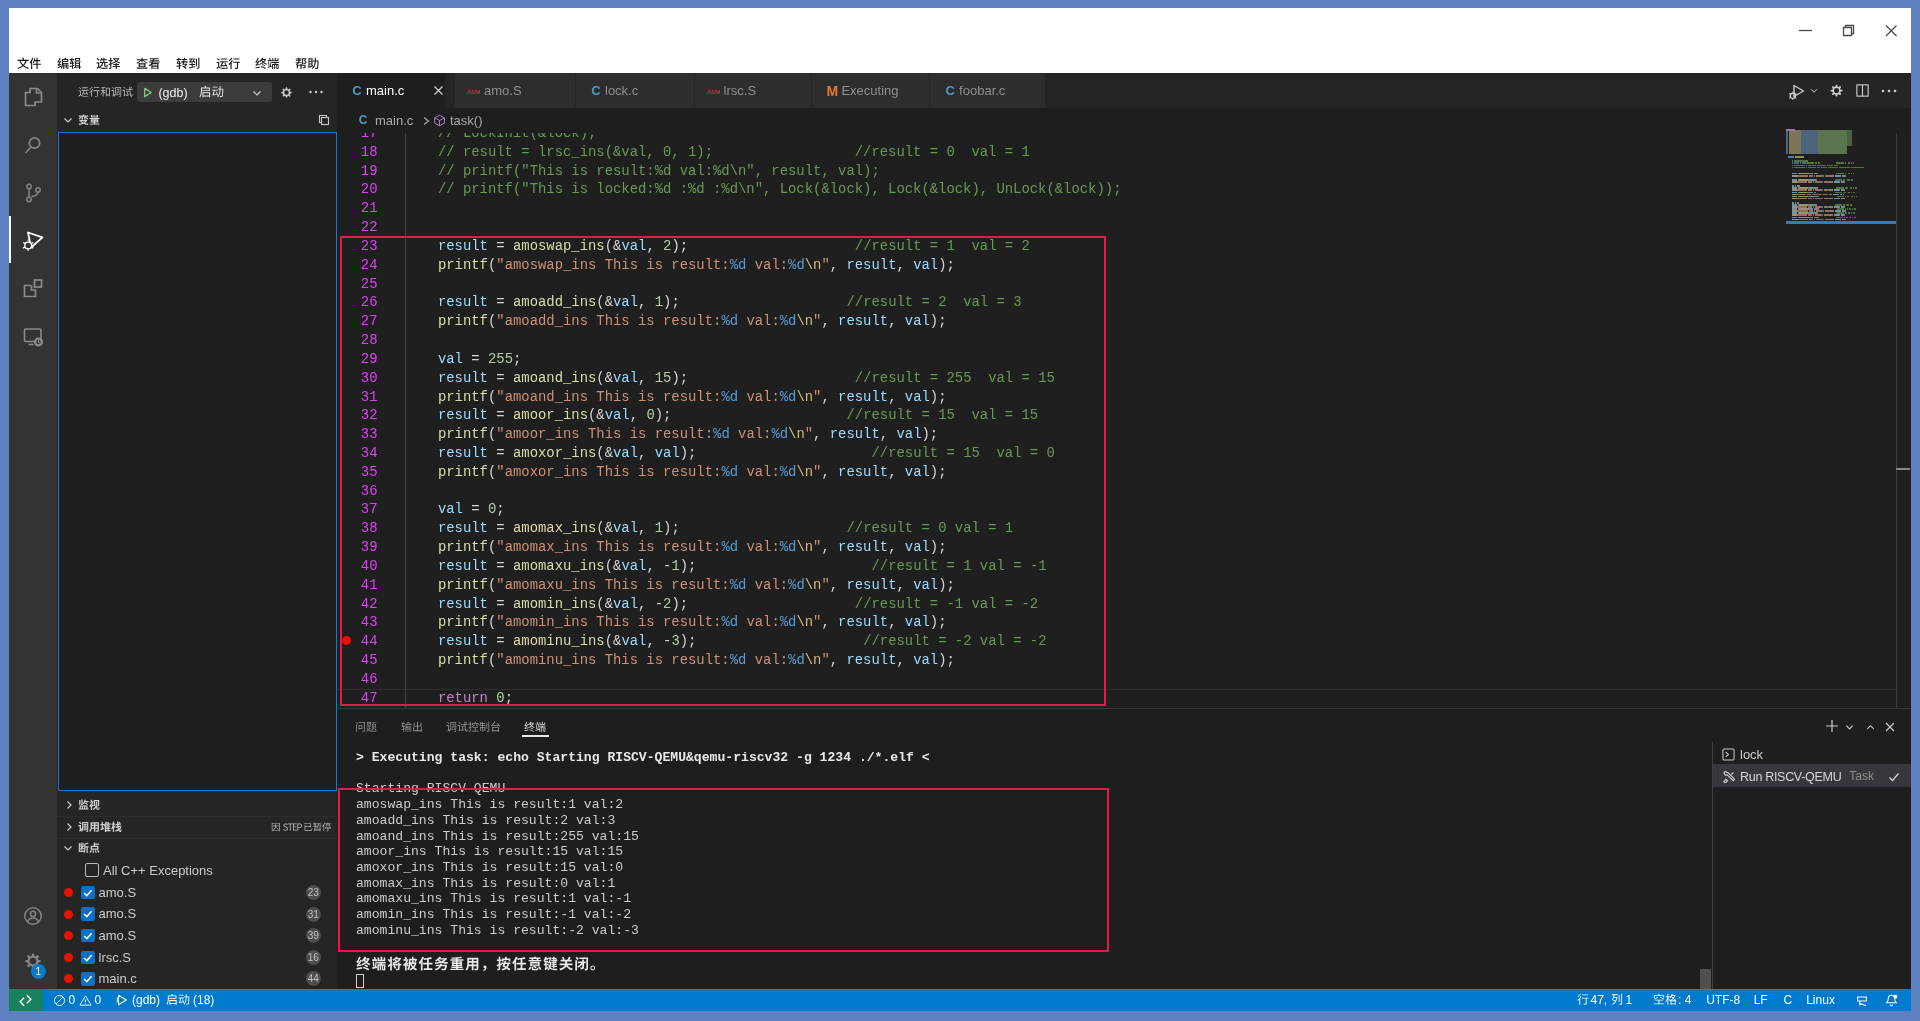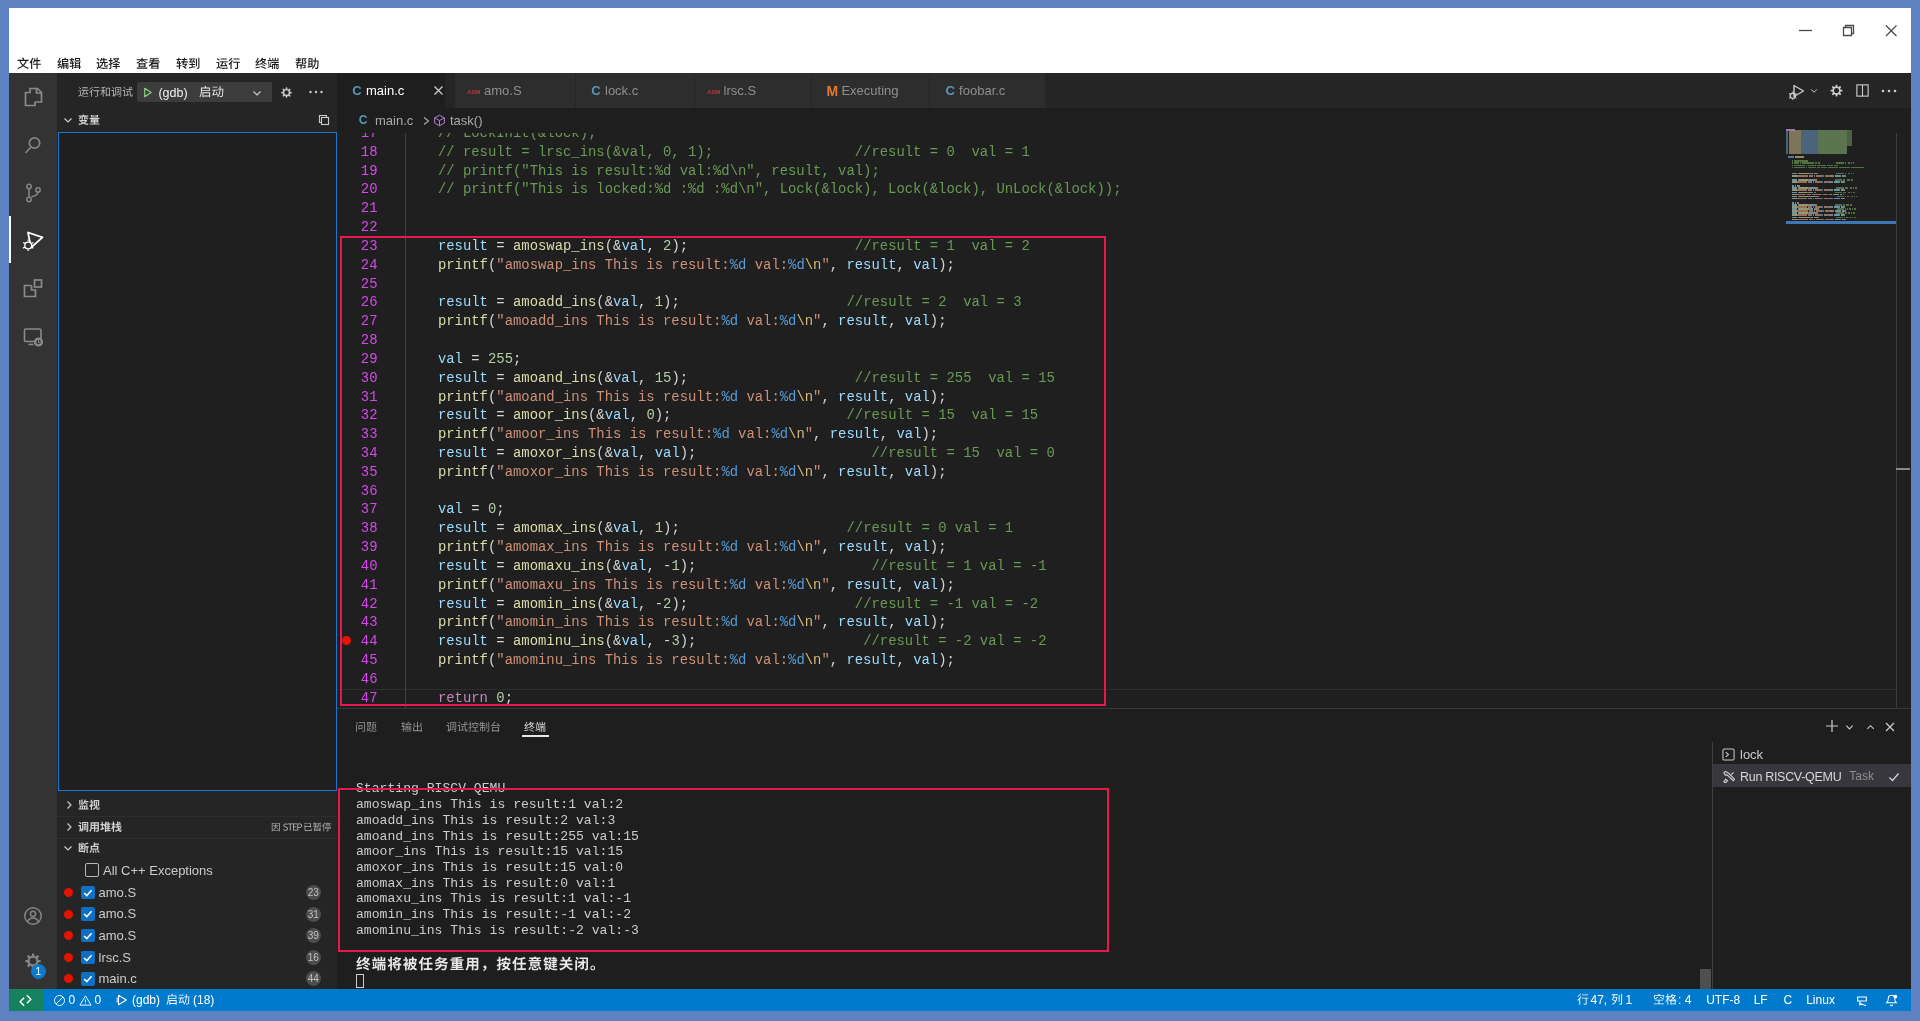--- a/index.html
+++ b/index.html
@@ -695,20 +695,21 @@
       <svg width="55.0" height="13.8" viewBox="0 0 55.0 13.8">
         <path d="M1.155 1.4080000000000013C1.7489999999999999 1.9140000000000006 2.4859999999999998 2.6510000000000007 2.816 3.1350000000000007L3.399 2.5520000000000005C3.0469999999999997 2.0900000000000007 2.299 1.386000000000001 1.694 0.902000000000001ZM0.473 4.114000000000001V4.906000000000001H2.024V8.723C2.024 9.306000000000001 1.628 9.735000000000001 1.408 9.911C1.5619999999999998 10.032 1.8259999999999998 10.307 1.9249999999999998 10.472C2.068 10.285 2.332 10.065 3.795 8.899000000000001C3.6409999999999996 9.416 3.421 9.9 3.113 10.329C3.278 10.417 3.597 10.648 3.718 10.769C4.795999999999999 9.273 4.949999999999999 6.952 4.949999999999999 5.258000000000001V1.8920000000000012H9.415999999999999V9.779C9.415999999999999 9.944 9.360999999999999 9.999 9.196 9.999C9.042 10.01 8.525 10.01 7.952999999999999 9.988C8.062999999999999 10.197000000000001 8.184 10.538 8.216999999999999 10.747C8.998 10.747 9.471 10.736 9.767999999999999 10.615C10.065 10.472 10.164 10.23 10.164 9.790000000000001V1.1550000000000011H4.213V5.258000000000001C4.213 6.303000000000001 4.18 7.524000000000001 3.872 8.657C3.784 8.492 3.6849999999999996 8.261000000000001 3.63 8.096L2.827 8.712V4.114000000000001ZM6.819999999999999 2.2220000000000004V3.146000000000001H5.632V3.7840000000000007H6.819999999999999V4.906000000000001H5.39V5.533H8.998V4.906000000000001H7.491V3.7840000000000007H8.722999999999999V3.146000000000001H7.491V2.2220000000000004ZM5.632 6.4350000000000005V9.515H6.27V9.009H8.591V6.4350000000000005ZM6.27 7.051H7.952999999999999V8.382H6.27Z M12.32 1.375C12.881 1.859 13.585 2.5630000000000006 13.915 3.014000000000001L14.487 2.442000000000001C14.157 2.0020000000000007 13.442 1.3420000000000005 12.87 0.8690000000000015ZM19.546999999999997 1.1440000000000001C20.009 1.6280000000000001 20.515 2.2990000000000004 20.735 2.7390000000000008L21.34 2.3320000000000007C21.098 1.9030000000000005 20.581 1.2650000000000006 20.119 0.7920000000000016ZM11.55 4.114000000000001V4.906000000000001H13.079V8.866C13.079 9.339 12.749 9.658000000000001 12.551 9.779C12.693999999999999 9.944 12.892 10.296000000000001 12.969 10.494C13.134 10.296000000000001 13.431000000000001 10.098 15.312 8.833C15.235 8.668000000000001 15.136 8.349 15.081 8.129000000000001L13.86 8.921000000000001V4.114000000000001ZM18.381 0.7150000000000016 18.447 2.9480000000000004H14.806V3.740000000000001H18.48C18.678 7.8870000000000005 19.195 10.714 20.558999999999997 10.747C20.976999999999997 10.747 21.417 10.285 21.637 8.426C21.482999999999997 8.360000000000001 21.131 8.14 20.976999999999997 7.9750000000000005C20.911 9.053 20.779 9.669 20.581 9.669C19.899 9.636000000000001 19.47 7.139000000000001 19.293999999999997 3.740000000000001H21.549V2.9480000000000004H19.261C19.238999999999997 2.2330000000000005 19.217 1.4850000000000012 19.217 0.7150000000000016ZM14.96 9.229000000000001 15.190999999999999 10.01C16.115 9.735000000000001 17.314 9.383000000000001 18.469 9.042L18.359 8.305L17.072 8.668000000000001V6.1160000000000005H18.106V5.346000000000001H15.158V6.1160000000000005H16.313V8.877Z M29.645 3.817000000000001C30.338 4.444000000000001 31.273 5.335000000000001 31.724 5.841L32.263 5.3020000000000005C31.779 4.807 30.844 3.960000000000001 30.151 3.3660000000000005ZM28.16 3.3770000000000007C27.643 4.103000000000001 26.84 4.840000000000001 26.07 5.335000000000001C26.224 5.478000000000001 26.488 5.808000000000001 26.587 5.962000000000001C27.378999999999998 5.390000000000001 28.292 4.4990000000000006 28.886 3.641000000000001ZM23.804 0.6490000000000009V2.7940000000000005H22.473V3.575000000000001H23.804V6.204000000000001C23.254 6.391 22.748 6.545 22.352 6.666L22.539 7.4910000000000005L23.804 7.029V9.724C23.804 9.878 23.749 9.922 23.617 9.922C23.485 9.933 23.056 9.933 22.583 9.922C22.693 10.142 22.792 10.483 22.814 10.681000000000001C23.507 10.692 23.947 10.659 24.2 10.538C24.475 10.406 24.573999999999998 10.175 24.573999999999998 9.724V6.7540000000000004L25.762 6.325000000000001L25.63 5.566000000000001L24.573999999999998 5.94V3.575000000000001H25.718V2.7940000000000005H24.573999999999998V0.6490000000000009ZM25.652 9.68V10.417H32.604V9.68H29.579V6.9190000000000005H31.823V6.182H26.543V6.9190000000000005H28.743V9.68ZM28.468 0.8470000000000013C28.622 1.1880000000000006 28.808999999999997 1.6280000000000001 28.941 1.9910000000000005H26.037V3.9160000000000004H26.785V2.7170000000000005H31.701999999999998V3.806000000000001H32.494V1.9910000000000005H29.832C29.7 1.6060000000000016 29.458 1.0780000000000012 29.238 0.6490000000000009Z M40.436 1.6720000000000006V7.766H41.217V1.6720000000000006ZM42.394 0.7700000000000014V9.647C42.394 9.823 42.339 9.878 42.174 9.878C41.965 9.889000000000001 41.349000000000004 9.889000000000001 40.7 9.867C40.81 10.120000000000001 40.931 10.505 40.975 10.736C41.8 10.736 42.405 10.714 42.735 10.582C43.076 10.428 43.208 10.186 43.208 9.636000000000001V0.7700000000000014ZM34.562 0.9240000000000013C34.331 1.9910000000000005 33.957 3.091000000000001 33.451 3.8280000000000003C33.66 3.905000000000001 34.023 4.048000000000001 34.188 4.136000000000001C34.375 3.817000000000001 34.562 3.4320000000000004 34.738 3.003000000000001H36.179V4.158H33.495V4.917000000000001H36.179V6.039000000000001H34.001V9.878H34.749V6.787000000000001H36.179V10.769H36.971V6.787000000000001H38.5V9.042C38.5 9.163 38.467 9.196 38.346000000000004 9.196C38.225 9.207 37.862 9.207 37.4 9.185C37.499 9.394 37.598 9.691 37.631 9.911C38.236 9.911 38.665 9.9 38.918 9.779C39.193 9.647 39.259 9.438 39.259 9.064V6.039000000000001H36.971V4.917000000000001H39.644V4.158H36.971V3.003000000000001H39.215V2.2440000000000007H36.971V0.7040000000000006H36.179V2.2440000000000007H35.013C35.134 1.870000000000001 35.244 1.4740000000000002 35.332 1.0780000000000012Z M45.969 6.138000000000001V10.769H46.805V10.175H52.150999999999996V10.747H53.031V6.138000000000001ZM46.805 9.372V6.930000000000001H52.150999999999996V9.372ZM45.386 5.214C45.815 5.049 46.464 5.027000000000001 52.8 4.686000000000001C53.075 5.027000000000001 53.306 5.346000000000001 53.471000000000004 5.632000000000001L54.175 5.126C53.603 4.202000000000001 52.316 2.849000000000001 51.238 1.9030000000000005L50.589 2.343000000000001C51.117 2.8160000000000007 51.689 3.399000000000001 52.195 3.960000000000001L46.541 4.224000000000001C47.519999999999996 3.322000000000001 48.51 2.189000000000001 49.39 0.979000000000001L48.565 0.6160000000000014C47.696 1.9800000000000004 46.409 3.3770000000000007 46.013 3.7510000000000003C45.639 4.114000000000001 45.364 4.345000000000001 45.111 4.4C45.21 4.620000000000001 45.342 5.038 45.386 5.214Z" fill="#969696"></path>
       </svg>
     </div>
     <div style="position:absolute;left:514.6px;top:712.7px;line-height:0">
       <svg width="22.0" height="13.8" viewBox="0 0 22.0 13.8">
         <path d="M0.38499999999999995 9.317 0.528 10.120000000000001C1.595 9.9 3.025 9.614 4.388999999999999 9.317L4.3229999999999995 8.591000000000001C2.8819999999999997 8.866 1.386 9.163 0.38499999999999995 9.317ZM6.215 6.996C7.007 7.304 7.997 7.843 8.514 8.239L9.009 7.656000000000001C8.481 7.271000000000001 7.502 6.765000000000001 6.699 6.457000000000001ZM4.994 9.031C6.5009999999999994 9.438 8.327 10.186 9.317 10.769L9.801 10.109C8.789 9.559000000000001 6.962999999999999 8.822000000000001 5.489 8.437000000000001ZM6.412999999999999 0.6600000000000001C6.005999999999999 1.6390000000000011 5.225 2.849000000000001 4.092 3.7620000000000005L4.29 3.4320000000000004L3.597 3.014000000000001C3.388 3.421000000000001 3.146 3.8280000000000003 2.893 4.213000000000001L1.474 4.345000000000001C2.134 3.388000000000001 2.783 2.1670000000000007 3.2889999999999997 0.9680000000000017L2.497 0.6490000000000009C2.0349999999999997 1.9690000000000012 1.232 3.399000000000001 0.979 3.7620000000000005C0.748 4.136000000000001 0.5499999999999999 4.4 0.34099999999999997 4.444000000000001C0.43999999999999995 4.6530000000000005 0.572 5.0600000000000005 0.616 5.236000000000001C0.7809999999999999 5.159000000000001 1.045 5.093000000000001 2.409 4.939000000000001C1.9249999999999998 5.643000000000001 1.4849999999999999 6.1930000000000005 1.287 6.402000000000001C0.9349999999999999 6.809000000000001 0.6709999999999999 7.073 0.429 7.117000000000001C0.528 7.3260000000000005 0.6489999999999999 7.711 0.693 7.876C0.9349999999999999 7.744000000000001 1.309 7.667000000000001 4.169 7.216000000000001C4.146999999999999 7.051 4.136 6.732000000000001 4.136 6.5120000000000005L1.815 6.8420000000000005C2.6069999999999998 5.9510000000000005 3.388 4.884 4.069999999999999 3.795000000000001C4.257 3.905000000000001 4.521 4.158 4.653 4.3340000000000005C5.082 3.982000000000001 5.4559999999999995 3.5970000000000004 5.786 3.2010000000000005C6.116 3.729000000000001 6.512 4.235 6.952 4.697000000000001C6.116 5.3790000000000004 5.159 5.907 4.18 6.259C4.356 6.413 4.609 6.743 4.707999999999999 6.941000000000001C5.675999999999999 6.545 6.643999999999999 5.973000000000001 7.502 5.247000000000001C8.315999999999999 5.973000000000001 9.24 6.567 10.197 6.952C10.318 6.743 10.559999999999999 6.424 10.747 6.259C9.801 5.929 8.876999999999999 5.390000000000001 8.084999999999999 4.719C8.833 3.971000000000001 9.471 3.091000000000001 9.899999999999999 2.0790000000000006L9.383 1.7710000000000008L9.24 1.8040000000000003H6.754C6.952 1.463000000000001 7.127999999999999 1.133000000000001 7.271 0.8030000000000008ZM6.292 2.5410000000000004H8.789C8.459 3.146000000000001 8.019 3.7070000000000007 7.513 4.202000000000001C7.007 3.7070000000000007 6.577999999999999 3.157000000000001 6.2589999999999995 2.596000000000001Z M11.55 2.7280000000000006V3.498000000000001H15.257V2.7280000000000006ZM11.902 4.136000000000001C12.144 5.3790000000000004 12.342 6.996 12.386 8.085L13.046 7.964C13.001999999999999 6.875 12.793 5.28 12.54 4.026000000000001ZM12.65 0.9900000000000002C12.925 1.4960000000000004 13.244 2.189000000000001 13.376 2.6290000000000004L14.113 2.3760000000000012C13.969999999999999 1.9360000000000008 13.651 1.2760000000000016 13.354 0.7700000000000014ZM15.477 6.380000000000001V10.769H16.225V7.095000000000001H17.192999999999998V10.67H17.853V7.095000000000001H18.865V10.648H19.525V7.095000000000001H20.548000000000002V10.01C20.548000000000002 10.109 20.515 10.142 20.415999999999997 10.142C20.328 10.153 20.052999999999997 10.153 19.744999999999997 10.142C19.833 10.329 19.942999999999998 10.604000000000001 19.976 10.802C20.471 10.802 20.768 10.791 20.999 10.67C21.229999999999997 10.56 21.274 10.373000000000001 21.274 10.021V6.380000000000001H18.436L18.744 5.3790000000000004H21.527V4.631H15.136V5.3790000000000004H17.82C17.765 5.7090000000000005 17.688 6.072000000000001 17.622 6.380000000000001ZM15.609 1.2100000000000009V3.8280000000000003H21.142V1.2100000000000009H20.35V3.1020000000000003H18.689V0.6820000000000004H17.897V3.1020000000000003H16.378999999999998V1.2100000000000009ZM14.19 3.9270000000000005C14.058 5.258000000000001 13.794 7.194000000000001 13.53 8.393C12.76 8.58 12.034 8.745000000000001 11.484 8.855L11.671 9.68C12.705 9.416 14.036 9.075000000000001 15.334 8.745000000000001L15.235 7.9750000000000005L14.179 8.239C14.443 7.062000000000001 14.718 5.368 14.905 4.059000000000001Z" fill="#e7e7e7"></path>
       </svg>
     </div>
     <div class="abs" style="left:512.8px;top:727.3px;width:27px;height:1.5px;background:#e7e7e7"></div>
+    <pre class="abs" style="left:347px;top:741.9px;font-size:13.1px;line-height:15.72px;color:#e8e8e8;font-weight:bold">&gt; Executing task: echo Starting RISCV-QEMU&amp;qemu-riscv32 -g 1234 ./*.elf &lt;</pre>
     <pre class="abs" style="left:347px;top:773.4px;font-size:13.1px;line-height:15.72px;color:#cccccc">Starting RISCV-QEMU
 amoswap_ins This is result:1 val:2
 amoadd_ins This is result:2 val:3
 amoand_ins This is result:255 val:15
 amoor_ins This is result:15 val:15
 amoxor_ins This is result:15 val:0
 amomax_ins This is result:0 val:1
 amomaxu_ins This is result:1 val:-1
 amomin_ins This is result:-1 val:-2
 amominu_ins This is result:-2 val:-3</pre>

